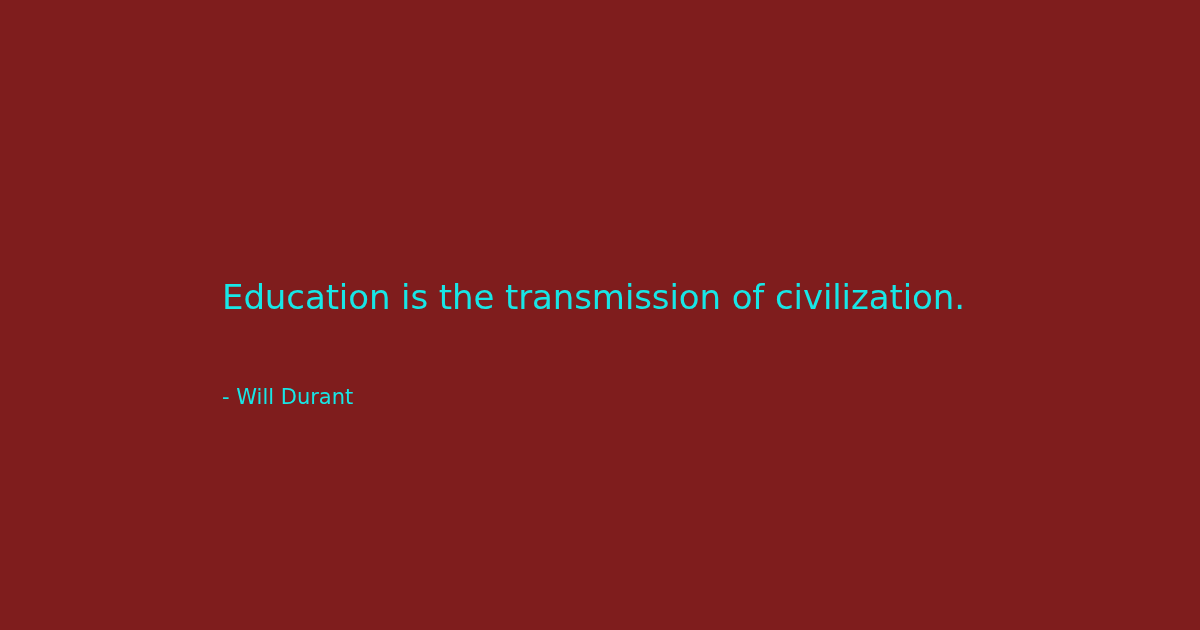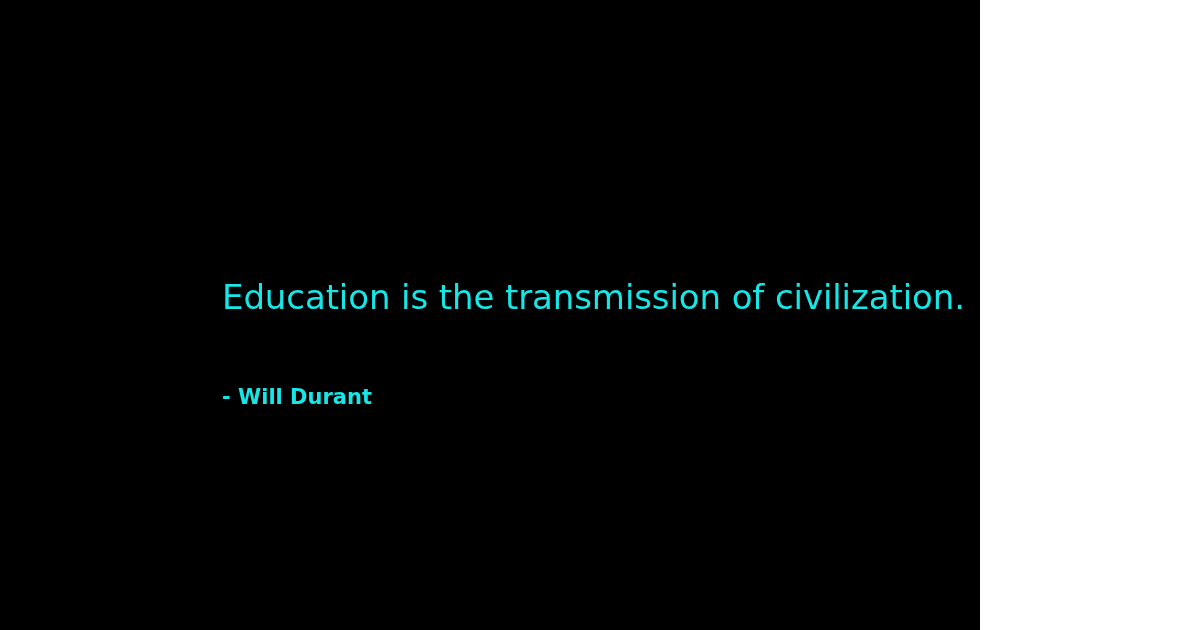--- a/index.html
+++ b/index.html
@@ -11,23 +11,23 @@
   body {
     width: 1200px;
     height: 630px;
     overflow: hidden;
     font-family: "DejaVu Sans", "Liberation Sans", sans-serif;
   }
 
   .quote-card {
     position: relative;
     box-sizing: border-box;
-    width: 980px;
+    width: 1200px;
     height: 630px;
-    background: #000000;
+    background: #7f1d1d;
     overflow: hidden;
   }
 
   .quote-block {
     position: absolute;
     left: 222px;
     top: 276px;
     width: 900px;
   }
 
@@ -42,21 +42,21 @@
     white-space: nowrap;
   }
 
   .quote-attribution {
     position: absolute;
     left: 222px;
     top: 384px;
     margin: 0;
     font-family: "DejaVu Sans", "Liberation Sans", sans-serif;
     font-size: 21px;
-    font-weight: 700;
+    font-weight: 400;
     line-height: 1.3;
     letter-spacing: 0px;
     color: #18e6e6;
     white-space: nowrap;
   }
 </style>
 </head>
 <body>
 
 <div class="quote-card">

